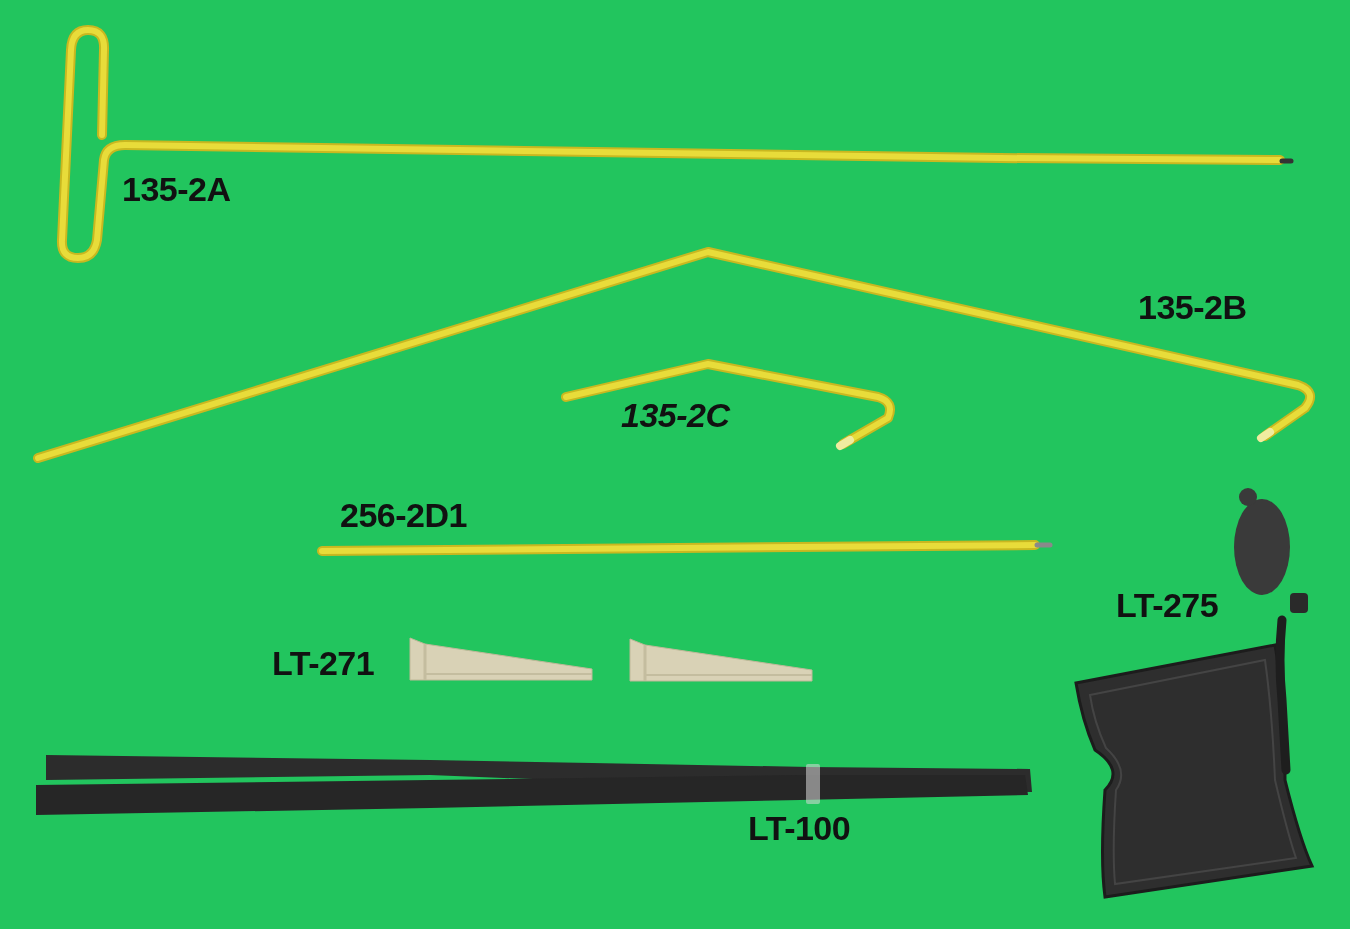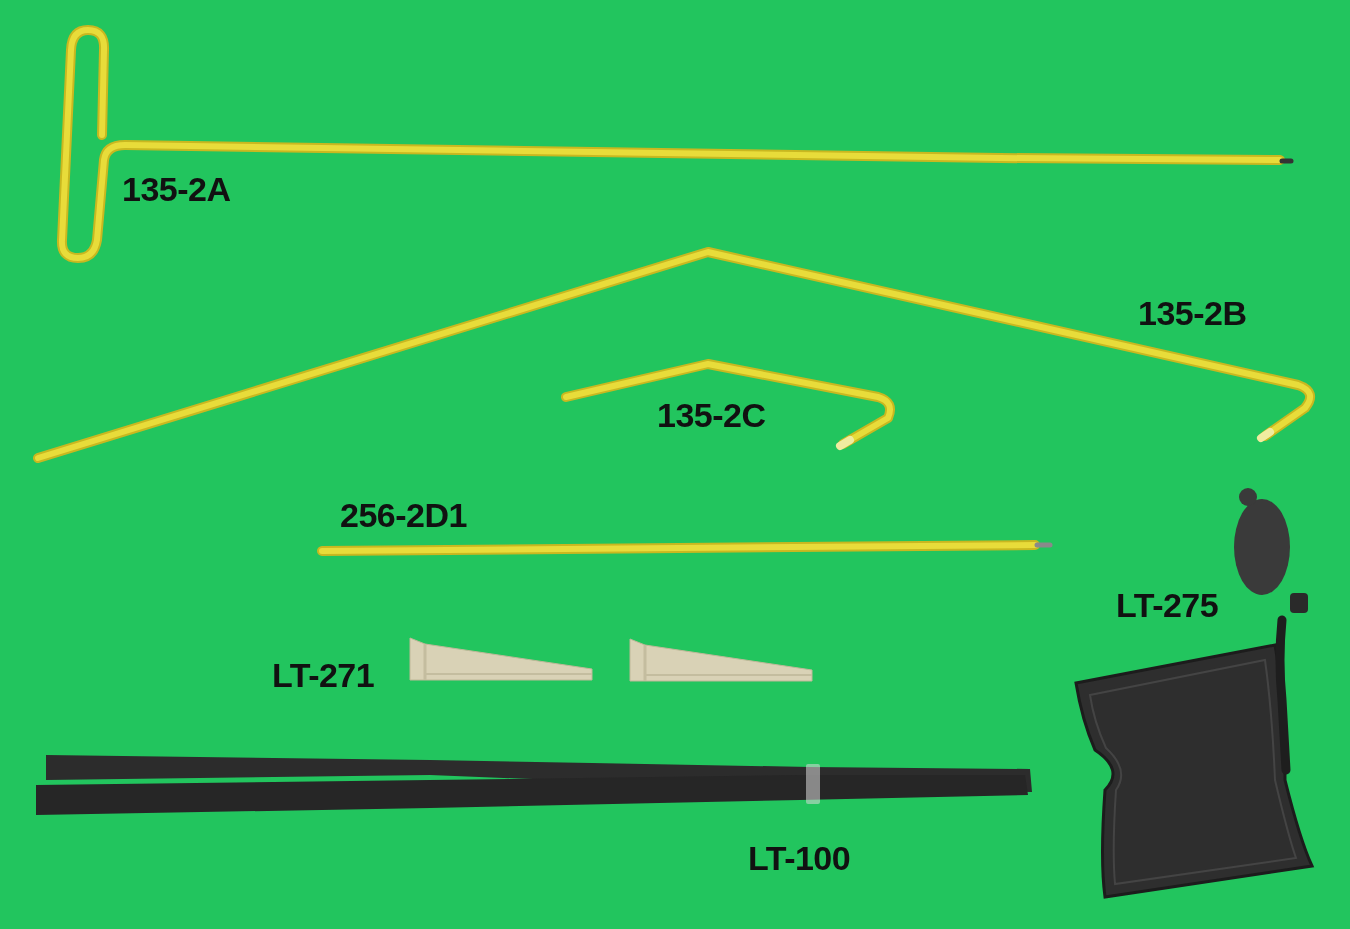--- a/index.html
+++ b/index.html
@@ -70,20 +70,20 @@
       <path d="M1076,683 L1275,645 Q1285,700 1285,780 Q1300,840 1312,866 L1105,897 Q1100,860 1105,790 Q1125,770 1095,750 Q1082,720 1076,683 Z" fill="#2e2e2e" stroke="#1c1c1c" stroke-width="3"></path>
       <path d="M1090,695 L1265,660 Q1272,710 1275,780 Q1288,835 1296,858 L1115,884 Q1112,850 1116,790 Q1130,770 1106,748 Q1094,722 1090,695 Z" fill="none" stroke="#444444" stroke-width="2"></path>
       <path d="M1282,620 Q1278,660 1282,700 L1286,770" fill="none" stroke="#1e1e1e" stroke-width="9" stroke-linecap="round"></path>
       <ellipse cx="1262" cy="547" rx="28" ry="48" fill="#3a3a3a"></ellipse>
       <circle cx="1248" cy="497" r="9" fill="#3a3a3a"></circle>
       <rect x="1290" y="593" width="18" height="20" rx="4" fill="#2a2a2a"></rect>
     </g>
   </svg>
 
   <div class="label" style="left:122px; top:172px;">135-2A</div>
-  <div class="label" style="left:1138px; top:296px;">135-2B</div>
-  <div class="label" style="left:657px; top:398px;">135-2C</div>
+  <div class="label" style="left:1138px; top:290px;">135-2B</div>
+  <div class="label" style="left:621px; top:398px;font-style:italic;">135-2C</div>
   <div class="label" style="left:340px; top:498px;">256-2D1</div>
-  <div class="label" style="left:272px; top:646px;margin-top:12px;">LT-271</div>
+  <div class="label" style="left:272px; top:646px;">LT-271</div>
   <div class="label" style="left:1116px; top:588px;">LT-275</div>
-  <div class="label" style="left:748px; top:811px;margin-top:30px;">LT-100</div>
+  <div class="label" style="left:748px; top:811px;">LT-100</div>
 
 </div>
 
 </body></html>

